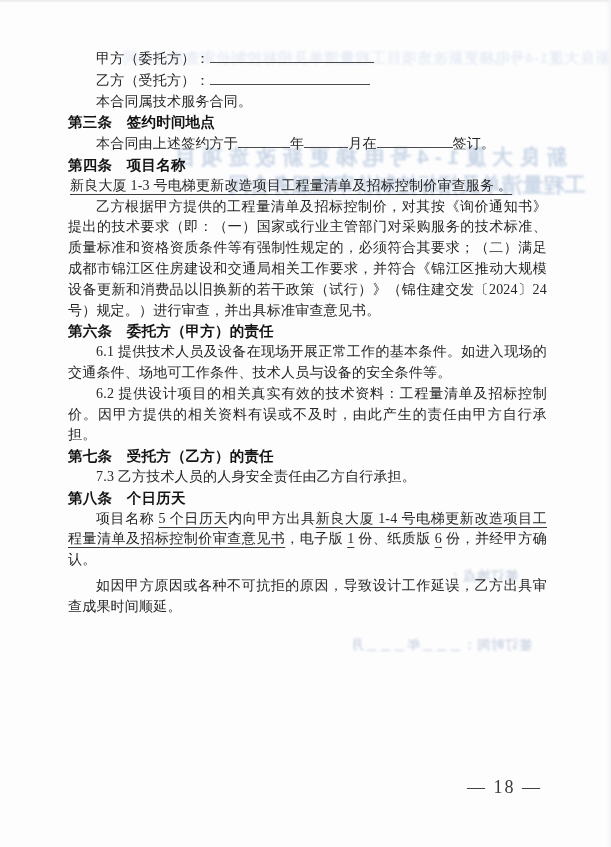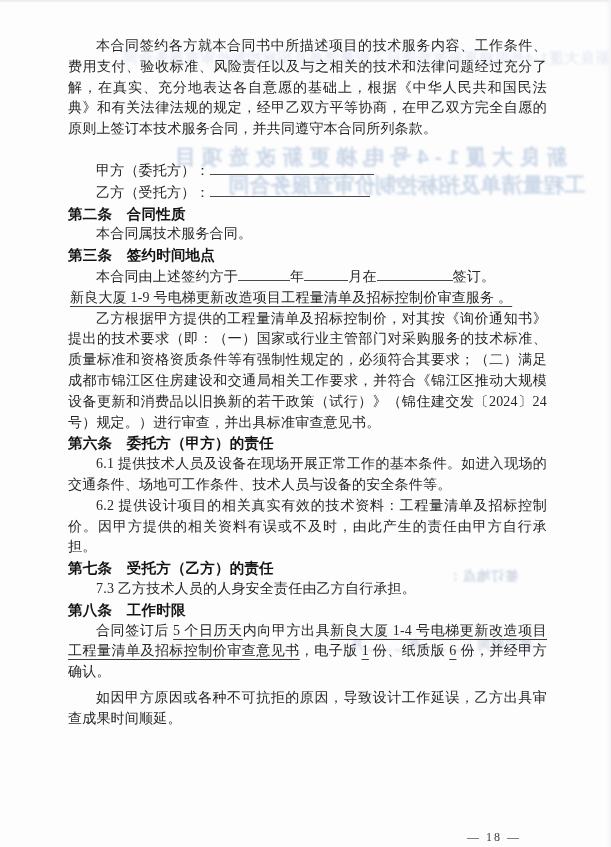--- a/index.html
+++ b/index.html
@@ -74,21 +74,21 @@
   .indent{text-indent:2em;}
   .heading{
     font-family:"Liberation Sans","DejaVu Sans",sans-serif;
     font-weight:bold;
     color:#141414;
     font-size:14.5px;
   }
   .party-row{
     padding-left:2em;
   }
-  .party-row.first{margin-top:20px;}
+  .party-row.first{margin-top:12px;}
   .blank{
     display:inline-block;
     border-bottom:1px solid #4a4a4a;
     height:14px;
     vertical-align:baseline;
   }
   .blank.party-a{width:164px;}
   .blank.party-b{width:160px;}
   .blank.b-year{width:52px;}
   .blank.b-month{width:44px;}
@@ -97,63 +97,62 @@
     text-decoration:underline;
     text-underline-offset:3.5px;
     text-decoration-color:#3d3d3d;
   }
   .project-line{
     padding-left:2px;
   }
   .gap-before{margin-top:5px !important;}
   .footer{
     position:absolute;
-    left:467px;top:830px;
-    font-size:12px;
+    left:467px;top:777px;
+    font-size:18px;
     color:#3a3a3a;
     letter-spacing:2px;
     white-space:nowrap;
   }
 </style>
 </head>
 <body>
 
 <div class="page">
 
   <div class="wm wm-top">新良大厦1-4号电梯更新改造项目工程量清单及招标控制价审查服务合同</div>
   <div class="wm wm-title1">新良大厦1-4号电梯更新改造项目</div>
   <div class="wm wm-title2">工程量清单及招标控制价审查服务合同</div>
   <div class="wm wm-sign-place">签订地点：</div>
   <div class="wm wm-sign-time">签订时间：＿＿＿年＿＿＿月</div>
 
   <div class="content">
 
-    <p class="indent">本合同签约各方就本合同书中所描述项目的技术服务内容、工作条件、费用支付、验收标准、风险责任以及与之相关的技术和法律问题经过充分了解，在真实、充分地表达各自意愿的基础上，根据《中华人民共和国民法典》和有关法律法规的规定，经甲乙双方平等协商，在甲乙双方完全自愿的原则上签订本技术服务合同，并共同遵守本合同所列条款。</p>
 
     <p class="party-row first"><span>甲方（委托方）：</span><span class="blank party-a"></span></p>
     <p class="party-row"><span>乙方（受托方）：</span><span class="blank party-b"></span></p>
 
-    <p class="heading">第二条　合同性质</p>
     <p class="indent">本合同属技术服务合同。</p>
 
     <p class="heading">第三条　签约时间地点</p>
     <p class="indent"><span>本合同由上述签约方于</span><span class="blank b-year"></span><span>年</span><span class="blank b-month"></span><span>月在</span><span class="blank b-place"></span><span>签订。</span></p>
 
-    <p class="project-line"><span class="u">新良大厦 1-9 号电梯更新改造项目工程量清单及招标控制价审查服务 。</span></p>
+    <p class="heading">第四条　项目名称</p>
+    <p class="project-line"><span class="u">新良大厦 1-3 号电梯更新改造项目工程量清单及招标控制价审查服务 。</span></p>
 
     <p class="indent">乙方根据甲方提供的工程量清单及招标控制价，对其按《询价通知书》提出的技术要求（即：（一）国家或行业主管部门对采购服务的技术标准、质量标准和资格资质条件等有强制性规定的，必须符合其要求；（二）满足成都市锦江区住房建设和交通局相关工作要求，并符合《锦江区推动大规模设备更新和消费品以旧换新的若干政策（试行）》（锦住建交发〔2024〕24 号）规定。）进行审查，并出具标准审查意见书。</p>
 
     <p class="heading">第六条　委托方（甲方）的责任</p>
     <p class="indent">6.1 提供技术人员及设备在现场开展正常工作的基本条件。如进入现场的交通条件、场地可工作条件、技术人员与设备的安全条件等。</p>
     <p class="indent">6.2 提供设计项目的相关真实有效的技术资料：工程量清单及招标控制价。因甲方提供的相关资料有误或不及时，由此产生的责任由甲方自行承担。</p>
 
     <p class="heading">第七条　受托方（乙方）的责任</p>
     <p class="indent">7.3 乙方技术人员的人身安全责任由乙方自行承担。</p>
 
-    <p class="heading">第八条　工作时限</p>
-    <p class="indent"><span>合同签订后 </span><span class="u">5 个日历天</span><span>内向甲方出具</span><span class="u">新良大厦 1-4 号电梯更新改造项目工程量清单及招标控制价审查意见书</span><span>，电子版 </span><span class="u">1</span><span> 份、纸质版 </span><span class="u">6</span><span> 份，并经甲方确认。</span></p>
+    <p class="heading">第八条　个日历天</p>
+    <p class="indent"><span>项目名称 </span><span class="u">5 个日历天</span><span>内向甲方出具</span><span class="u">新良大厦 1-4 号电梯更新改造项目工程量清单及招标控制价审查意见书</span><span>，电子版 </span><span class="u">1</span><span> 份、纸质版 </span><span class="u">6</span><span> 份，并经甲方确认。</span></p>
     <p class="indent gap-before">如因甲方原因或各种不可抗拒的原因，导致设计工作延误，乙方出具审查成果时间顺延。</p>
 
   </div>
 
   <div class="footer">— 18 —</div>
 
 </div>
 
 </body></html>

